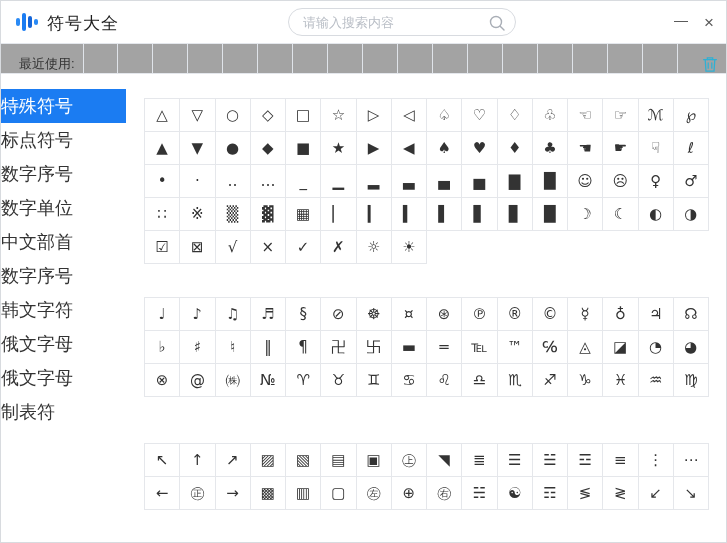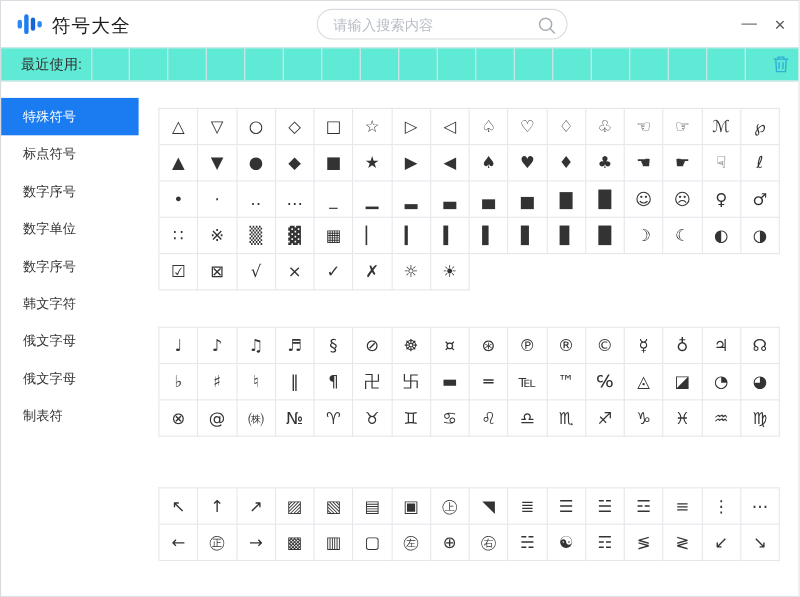--- a/index.html
+++ b/index.html
@@ -13,31 +13,31 @@
   .title{position:absolute;left:46px;top:11px;font-size:17px;font-weight:normal;color:#1c1c1c;letter-spacing:1px}
   .searchbox{position:absolute;left:287px;top:7px;width:228px;height:28px;border:1px solid #d8dbe0;border-radius:14px;background:#fff}
   .searchbox input{position:absolute;left:14px;top:1px;width:178px;height:24px;border:none;outline:none;font-size:13px;color:#333;background:transparent;font-family:Liberation Sans, sans-serif}
   .searchbox input::placeholder{color:#b9bec6}
   .search-icon{position:absolute;right:9px;top:5px;cursor:pointer}
   .wincontrols{position:absolute;right:12px;top:0;height:42px;display:flex;align-items:center;gap:16px}
   .ctrl{color:#5a5a5a;cursor:pointer;line-height:1;font-size:17px}
   .ctrl.min{font-size:14px;transform:translateY(-2px)}
 
   
-  .recentbar{position:relative;height:31px;background:#5eead4;border-top:1px solid #e4e7ec;border-bottom:1px solid #e4e7ec;display:flex;align-items:center}
+  .recentbar{position:relative;height:31px;background:#a3a3a3;border-top:1px solid #e4e7ec;border-bottom:1px solid #e4e7ec;display:flex;align-items:flex-end}
   .recent-label{margin-left:18px;font-size:13px;color:#333;white-space:nowrap}
   .slots{display:flex;height:29px;margin-left:8px}
   .slot{width:35px;height:29px;border-right:1px solid #e0e4ea}
   .slot:first-child{border-left:1px solid #e0e4ea}
   .trash{margin-left:auto;margin-right:8px;display:flex;cursor:pointer}
 
   
   .content{position:relative;height:469px}
   .sidebar{position:absolute;left:0;top:15px;width:125px}
-  .side-item{height:34px;line-height:34px;padding-left:20px;font-size:12px;color:#333;cursor:pointer}
+  .side-item{height:34px;line-height:34px;font-size:18px;color:#333;cursor:pointer}
   .side-item.active{background:#1b7cf2;color:#fff}
   .grids{position:absolute;left:143px;top:24px}
   .symbol-grid{display:grid;grid-template-columns:repeat(16,35.25px);grid-auto-rows:33px;border-top:1px solid #e5e7eb;border-left:1px solid #e5e7eb;background:#fff}
   .symbol-grid:nth-child(2){margin-top:33px}
   .symbol-grid:nth-child(3){margin-top:46px}
   .cell{border-right:1px solid #e5e7eb;border-bottom:1px solid #e5e7eb;display:flex;align-items:center;justify-content:center;font-family:"DejaVu Sans","Liberation Sans",sans-serif;font-size:15px;color:#333;cursor:pointer;overflow:hidden}
 </style>
 </head>
 <body>
 
@@ -98,20 +98,21 @@
       </svg>
     </span>
   </div>
 
   <div class="content">
     <div class="sidebar">
         <div class="side-item active">特殊符号</div>
         <div class="side-item">标点符号</div>
         <div class="side-item">数字序号</div>
         <div class="side-item">数字单位</div>
+        <div class="side-item">中文部首</div>
         <div class="side-item">数字序号</div>
         <div class="side-item">韩文字符</div>
         <div class="side-item">俄文字母</div>
         <div class="side-item">俄文字母</div>
         <div class="side-item">制表符</div>
       </div>
     <div class="grids">
         <div class="symbol-grid">
           <div class="cell">△</div>
           <div class="cell">▽</div>

